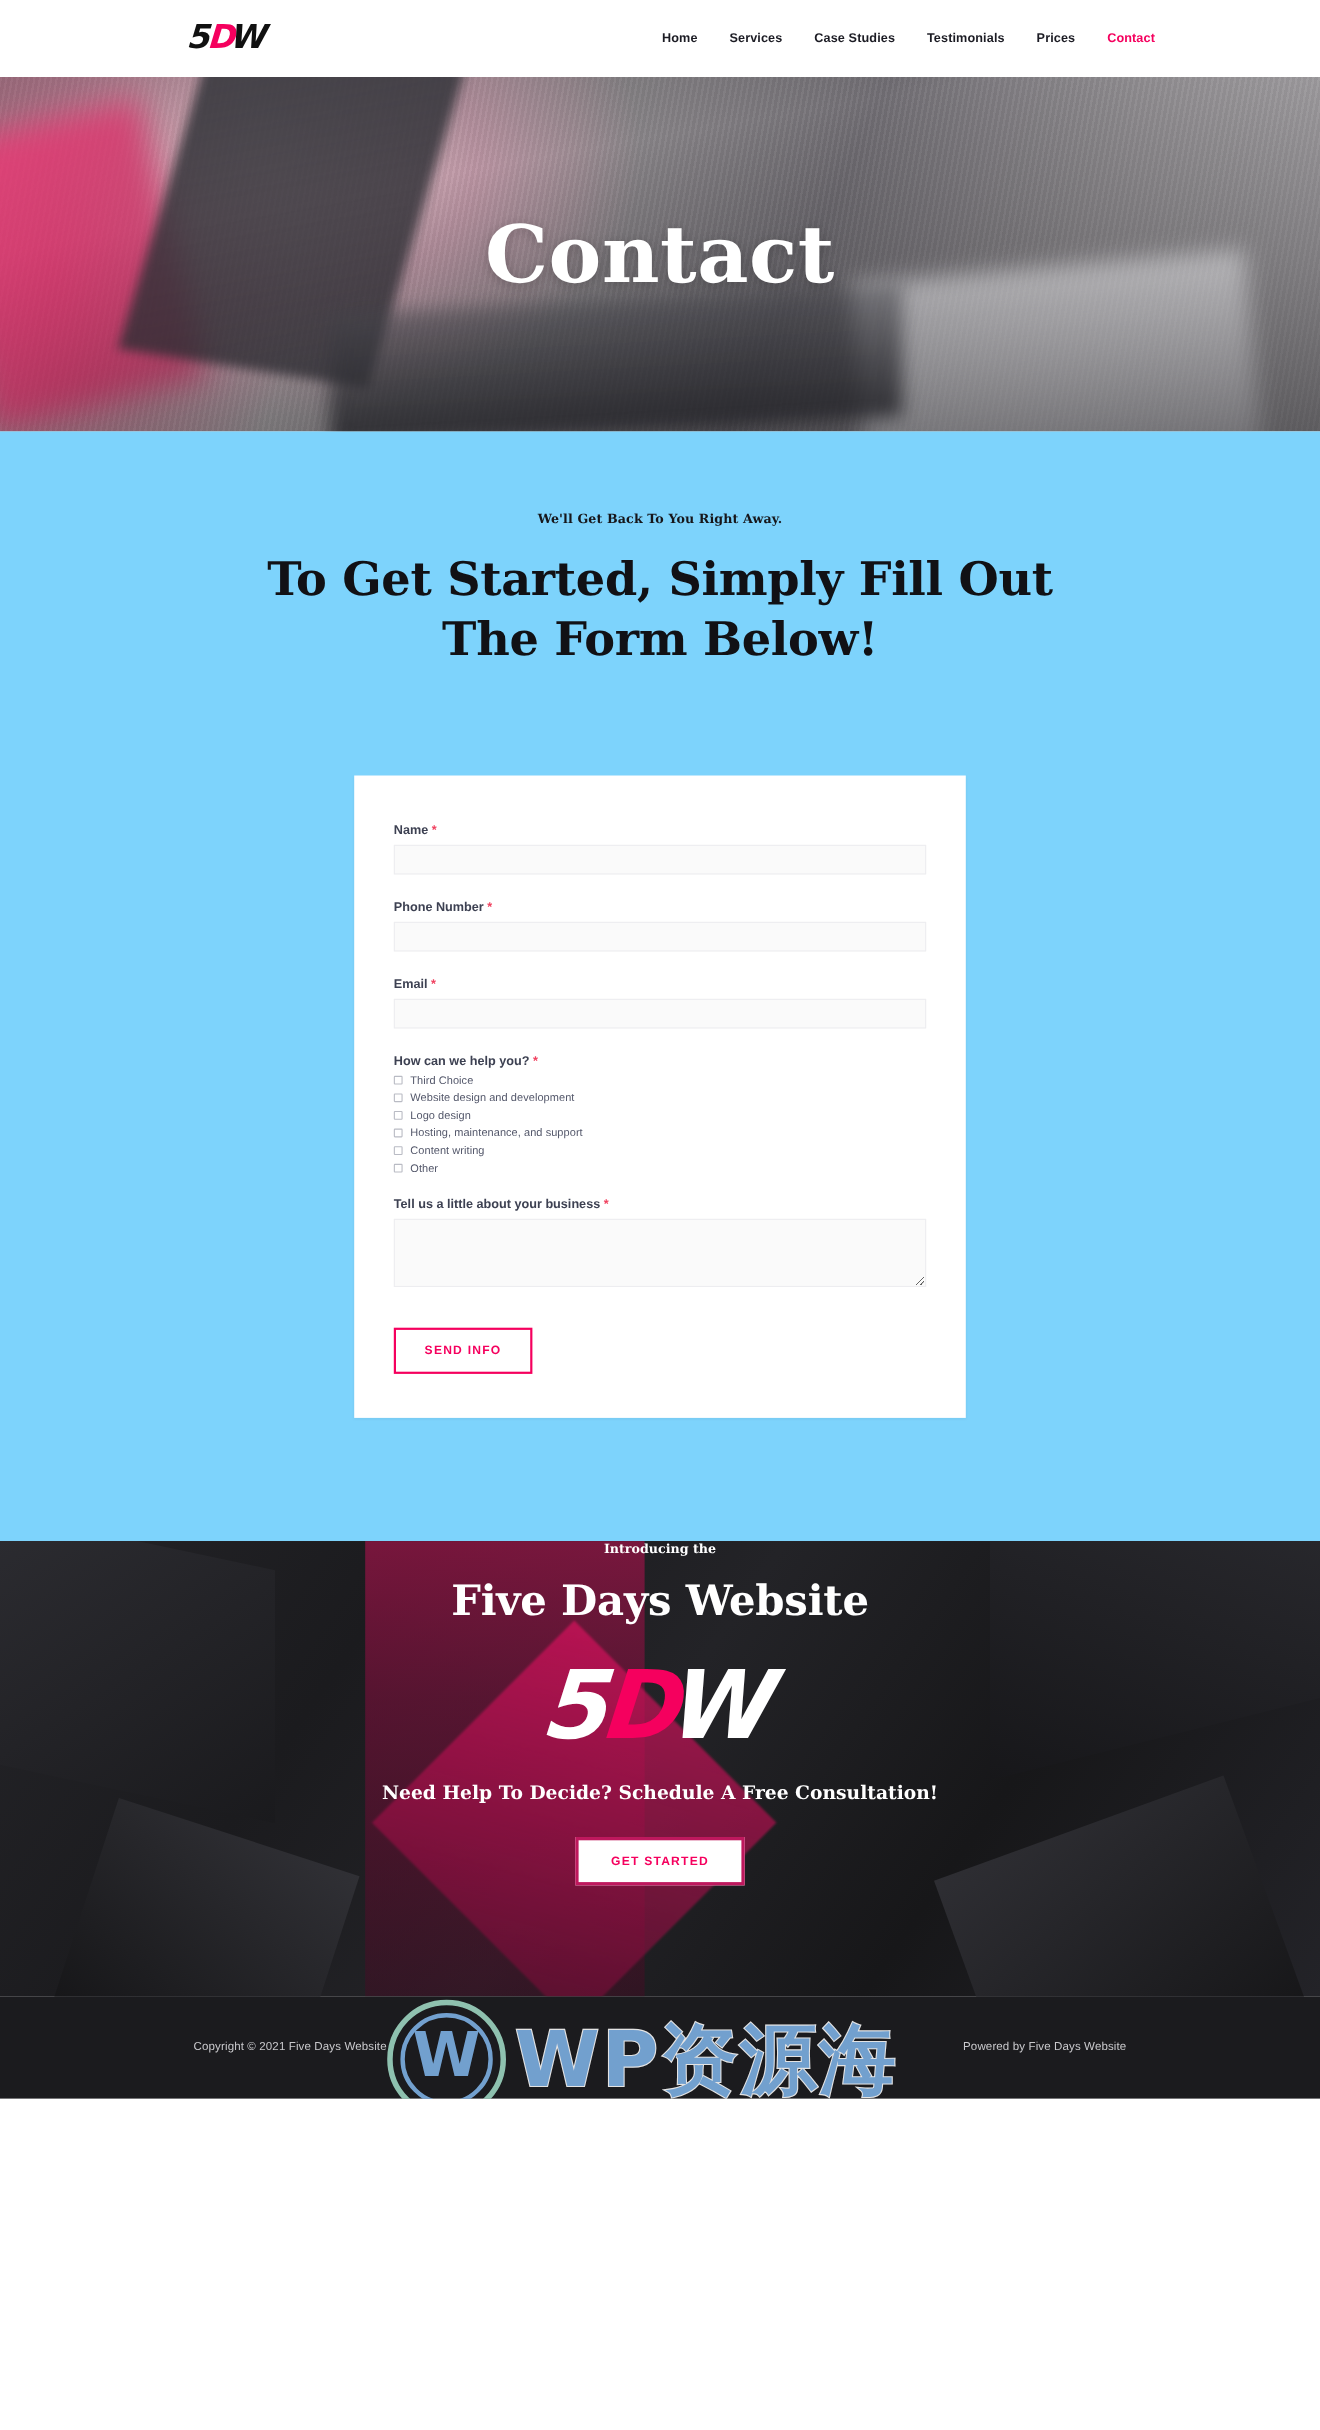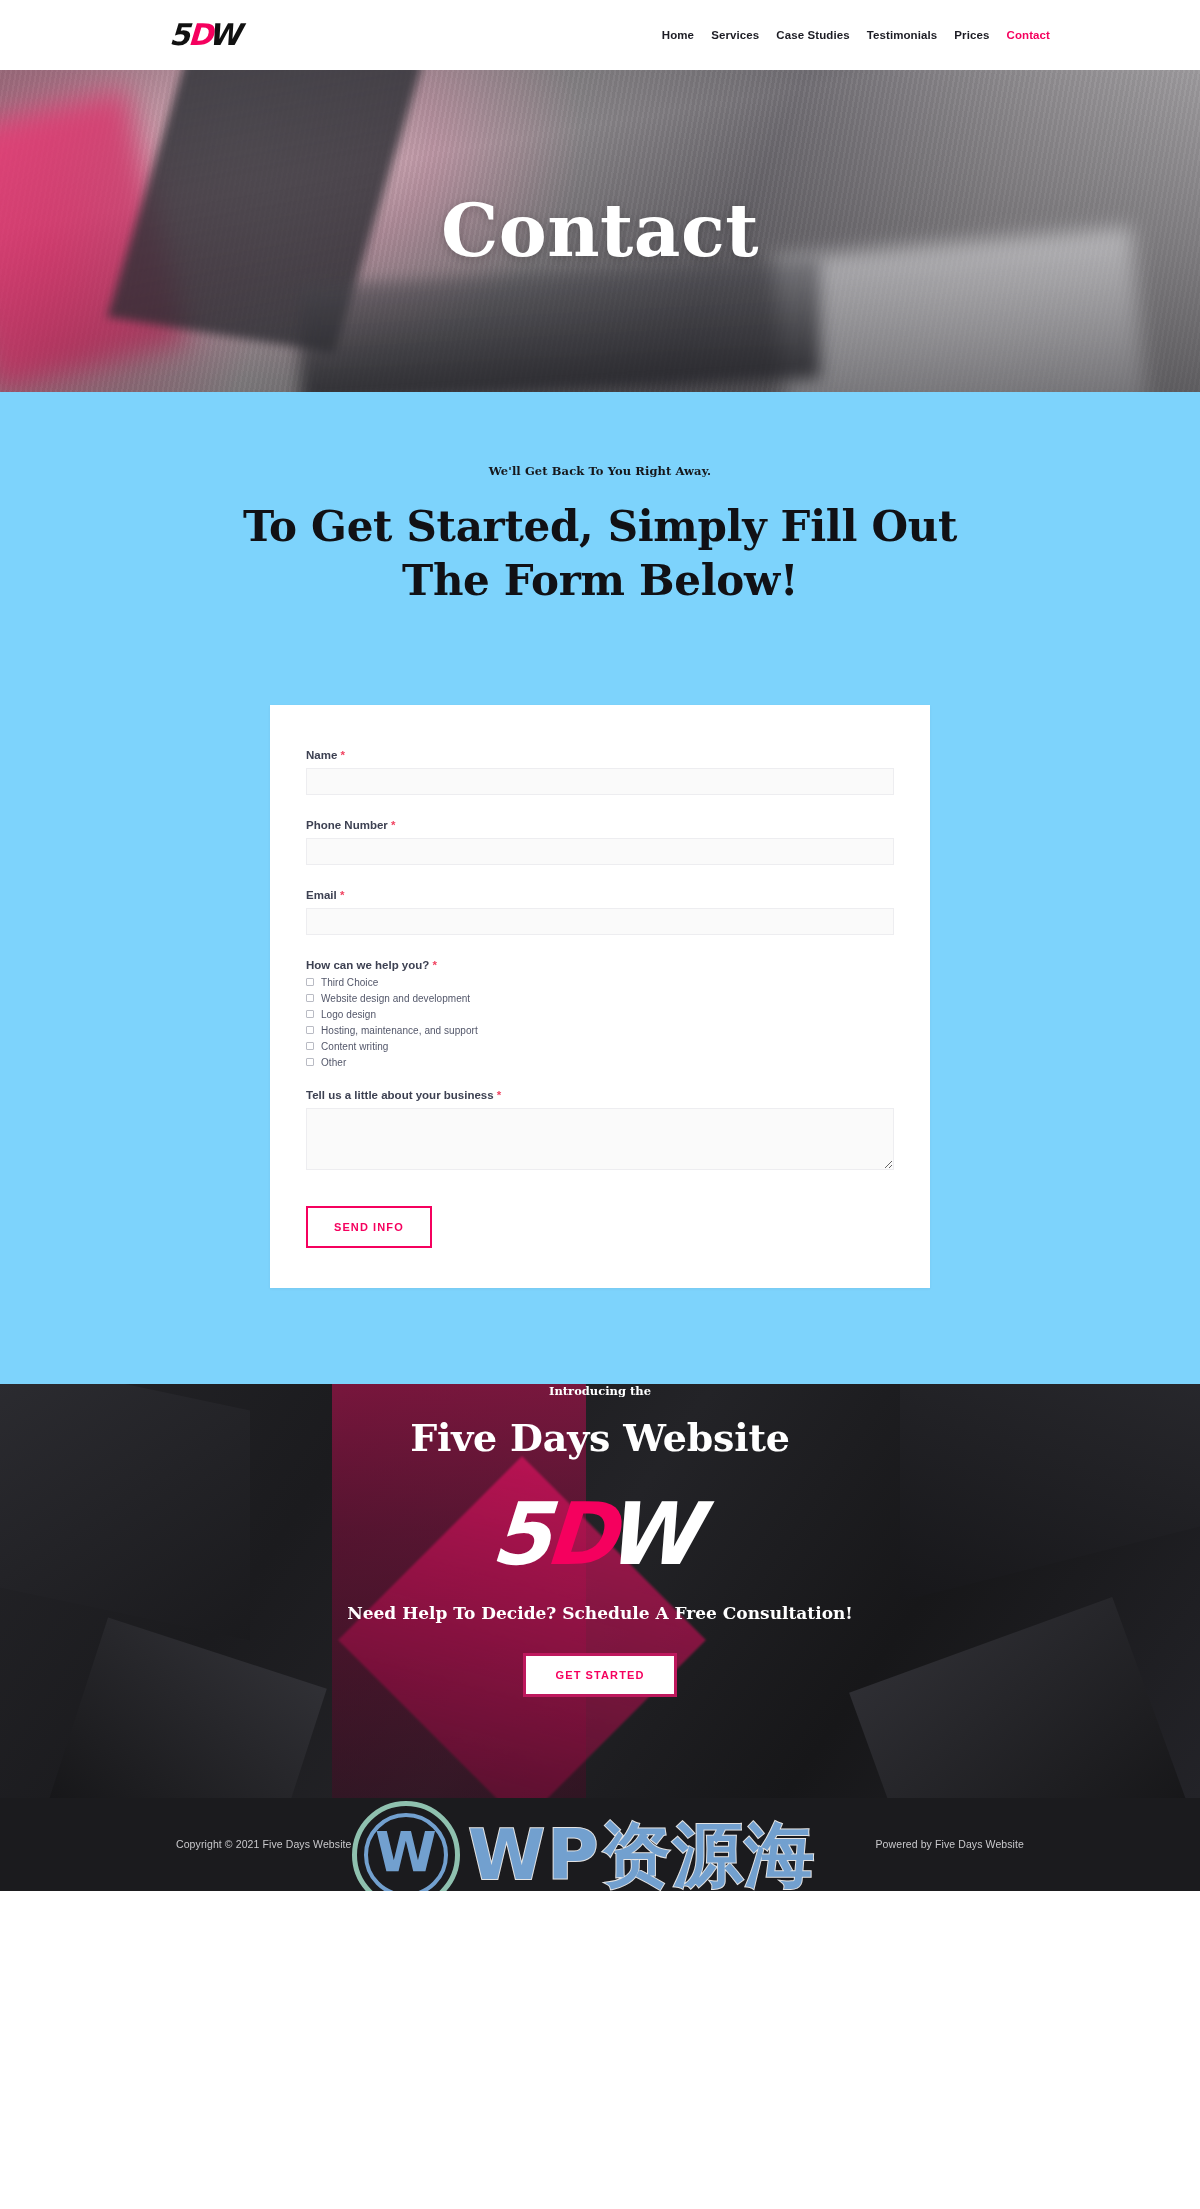--- a/index.html
+++ b/index.html
@@ -36,21 +36,21 @@
     line-height: 1;
     display: flex;
     align-items: center;
     font-style: italic;
     transform: skewX(-6deg);
   }
   .logo .l5 { color: #111111; }
   .logo .ld { color: #f5005e; }
   .logo .lw { color: #111111; margin-left: -3px; }
 
-  .main-nav { display: flex; align-items: center; gap: 17px; }
+  .main-nav { display: flex; align-items: center; gap: 29px; }
   .main-nav a {
     font-size: 11.5px;
     font-weight: 700;
     color: #1c1c24;
     text-decoration: none;
     letter-spacing: 0.1px;
     white-space: nowrap;
   }
   .main-nav a.active { color: #f5005e; }
 
@@ -140,22 +140,22 @@
     font-weight: 700;
     font-size: 42px;
     line-height: 1.28;
     color: #111115;
     letter-spacing: -0.3px;
     max-width: 780px;
     margin: 0 auto;
   }
 
   .form-card {
-    width: 660px;
-    margin: 97px auto 0;
+    width: 556px;
+    margin: 97px auto 16px;
     background: #ffffff;
     padding: 44px 36px 40px;
     box-shadow: 0 1px 3px rgba(0,0,0,0.05);
   }
   .field { margin-bottom: 24px; }
   .field-label {
     font-size: 11.5px;
     font-weight: 700;
     color: #3d4152;
     margin-bottom: 7px;

